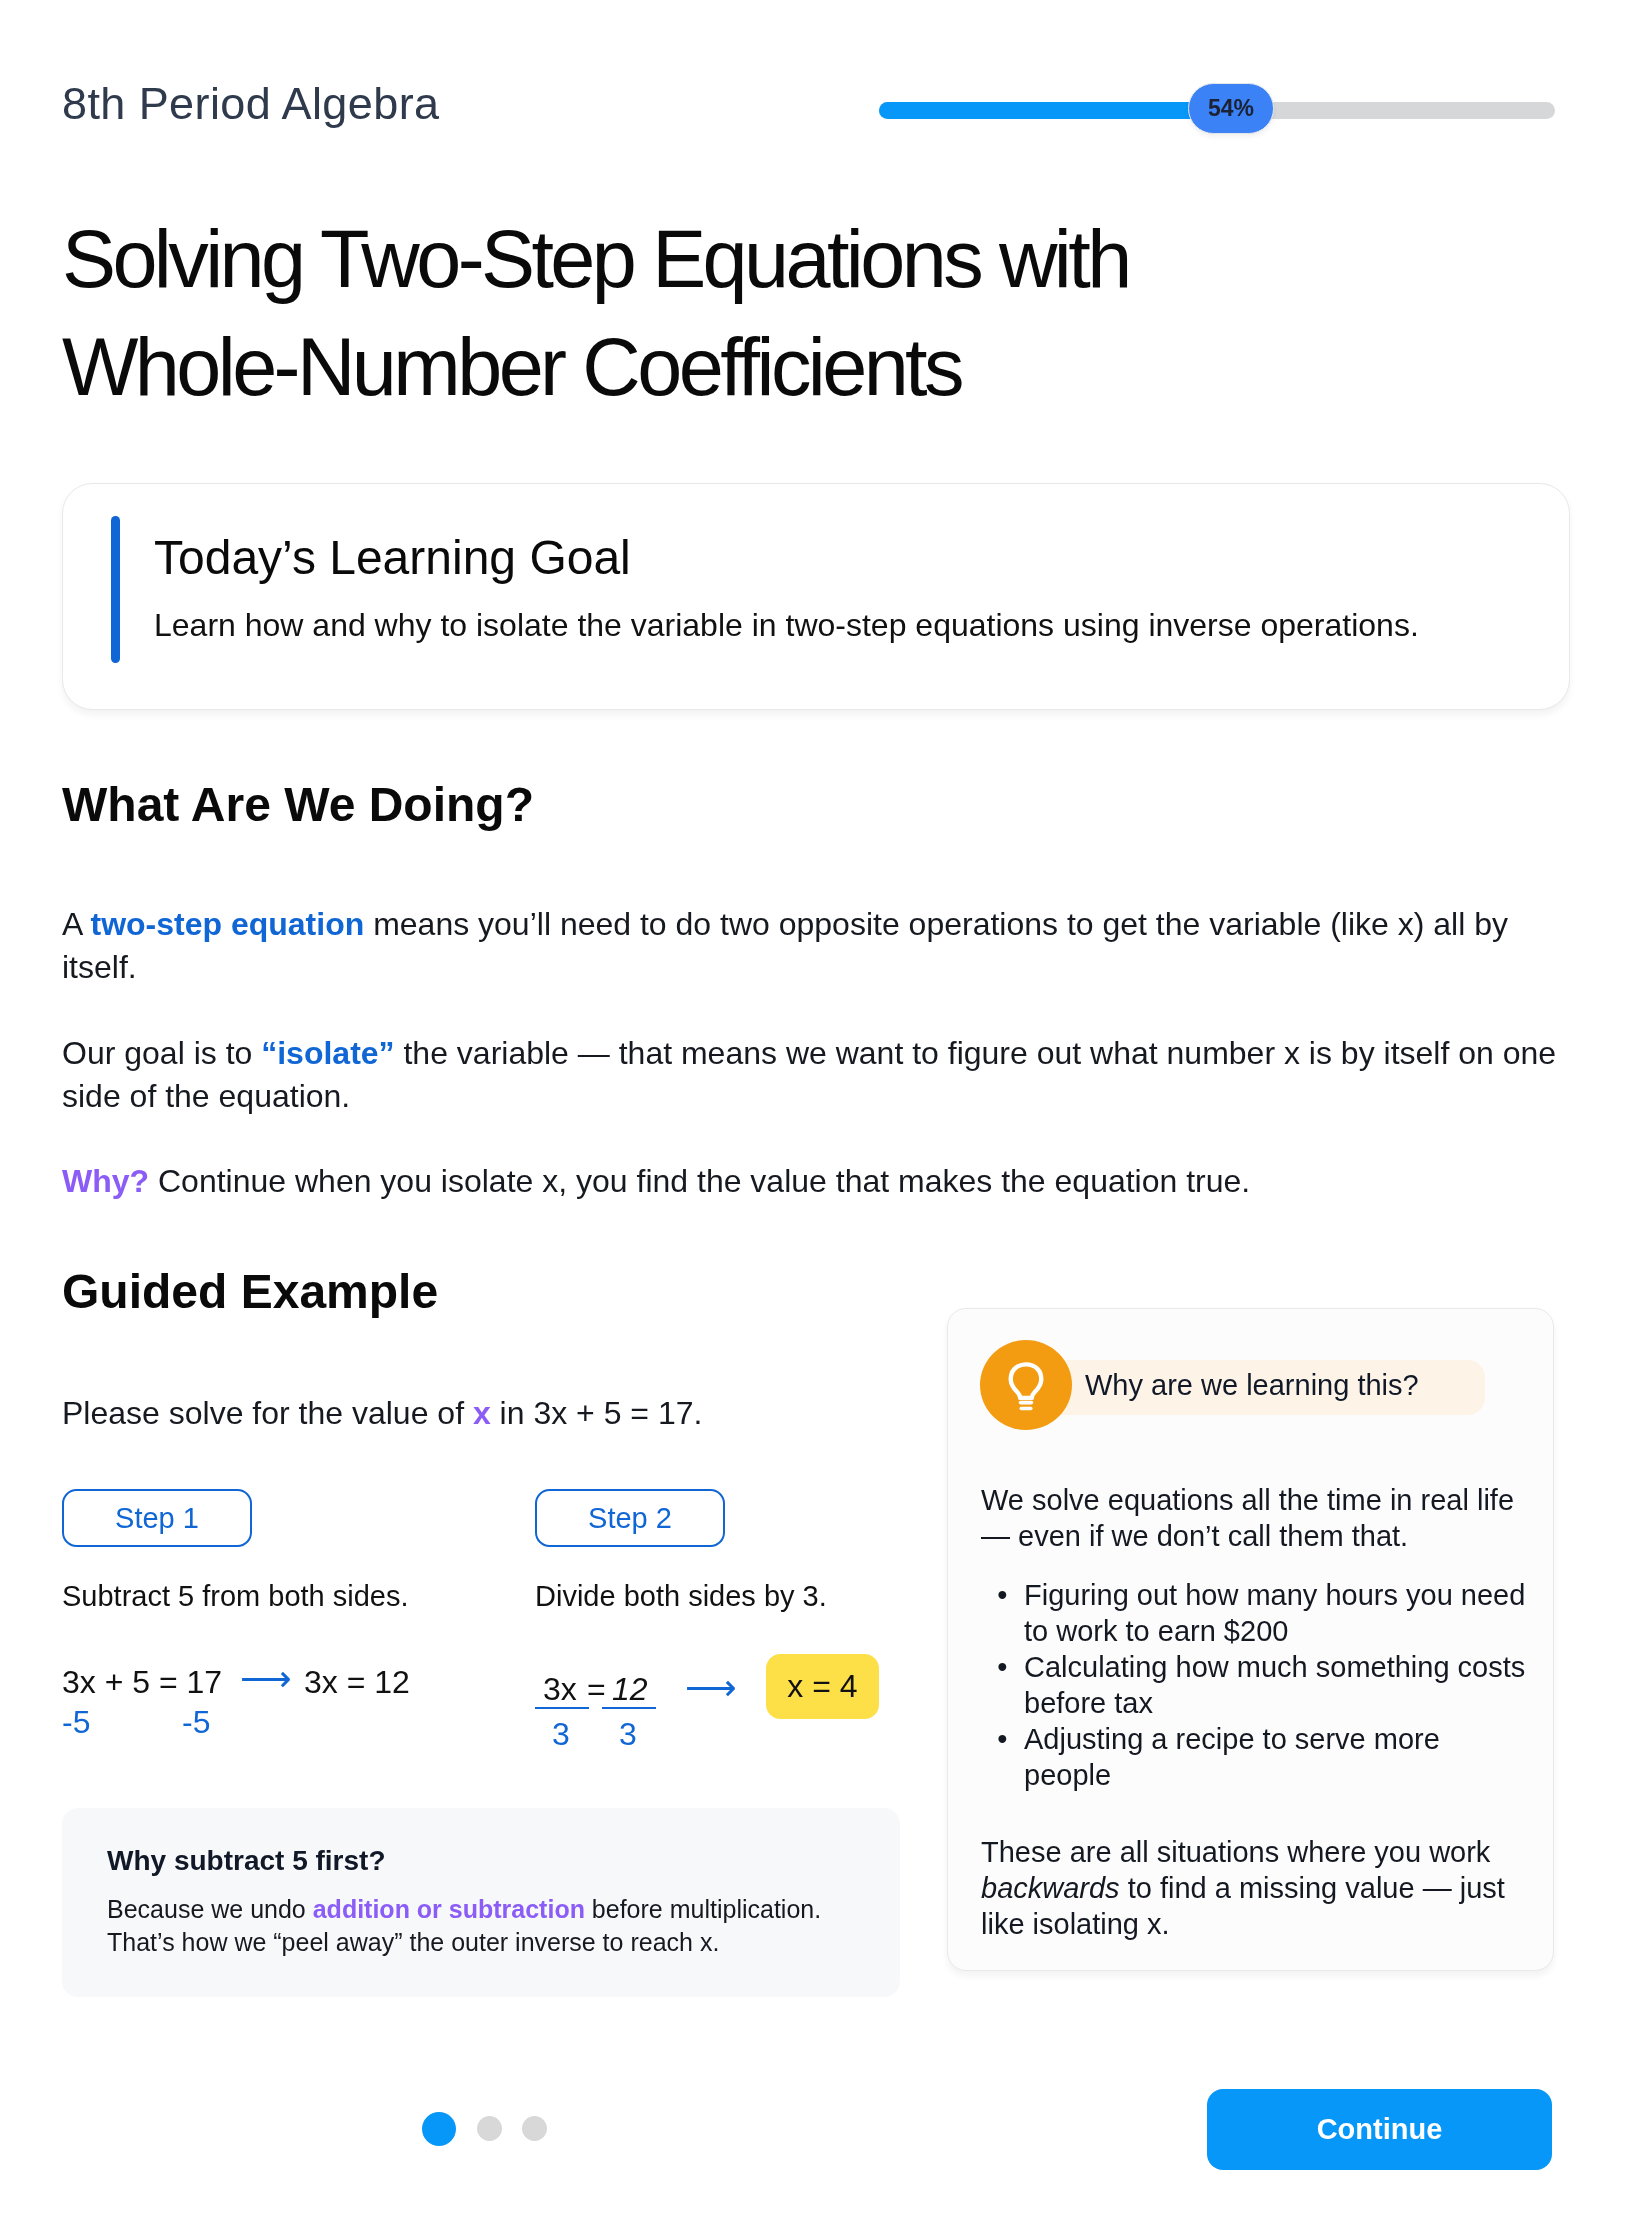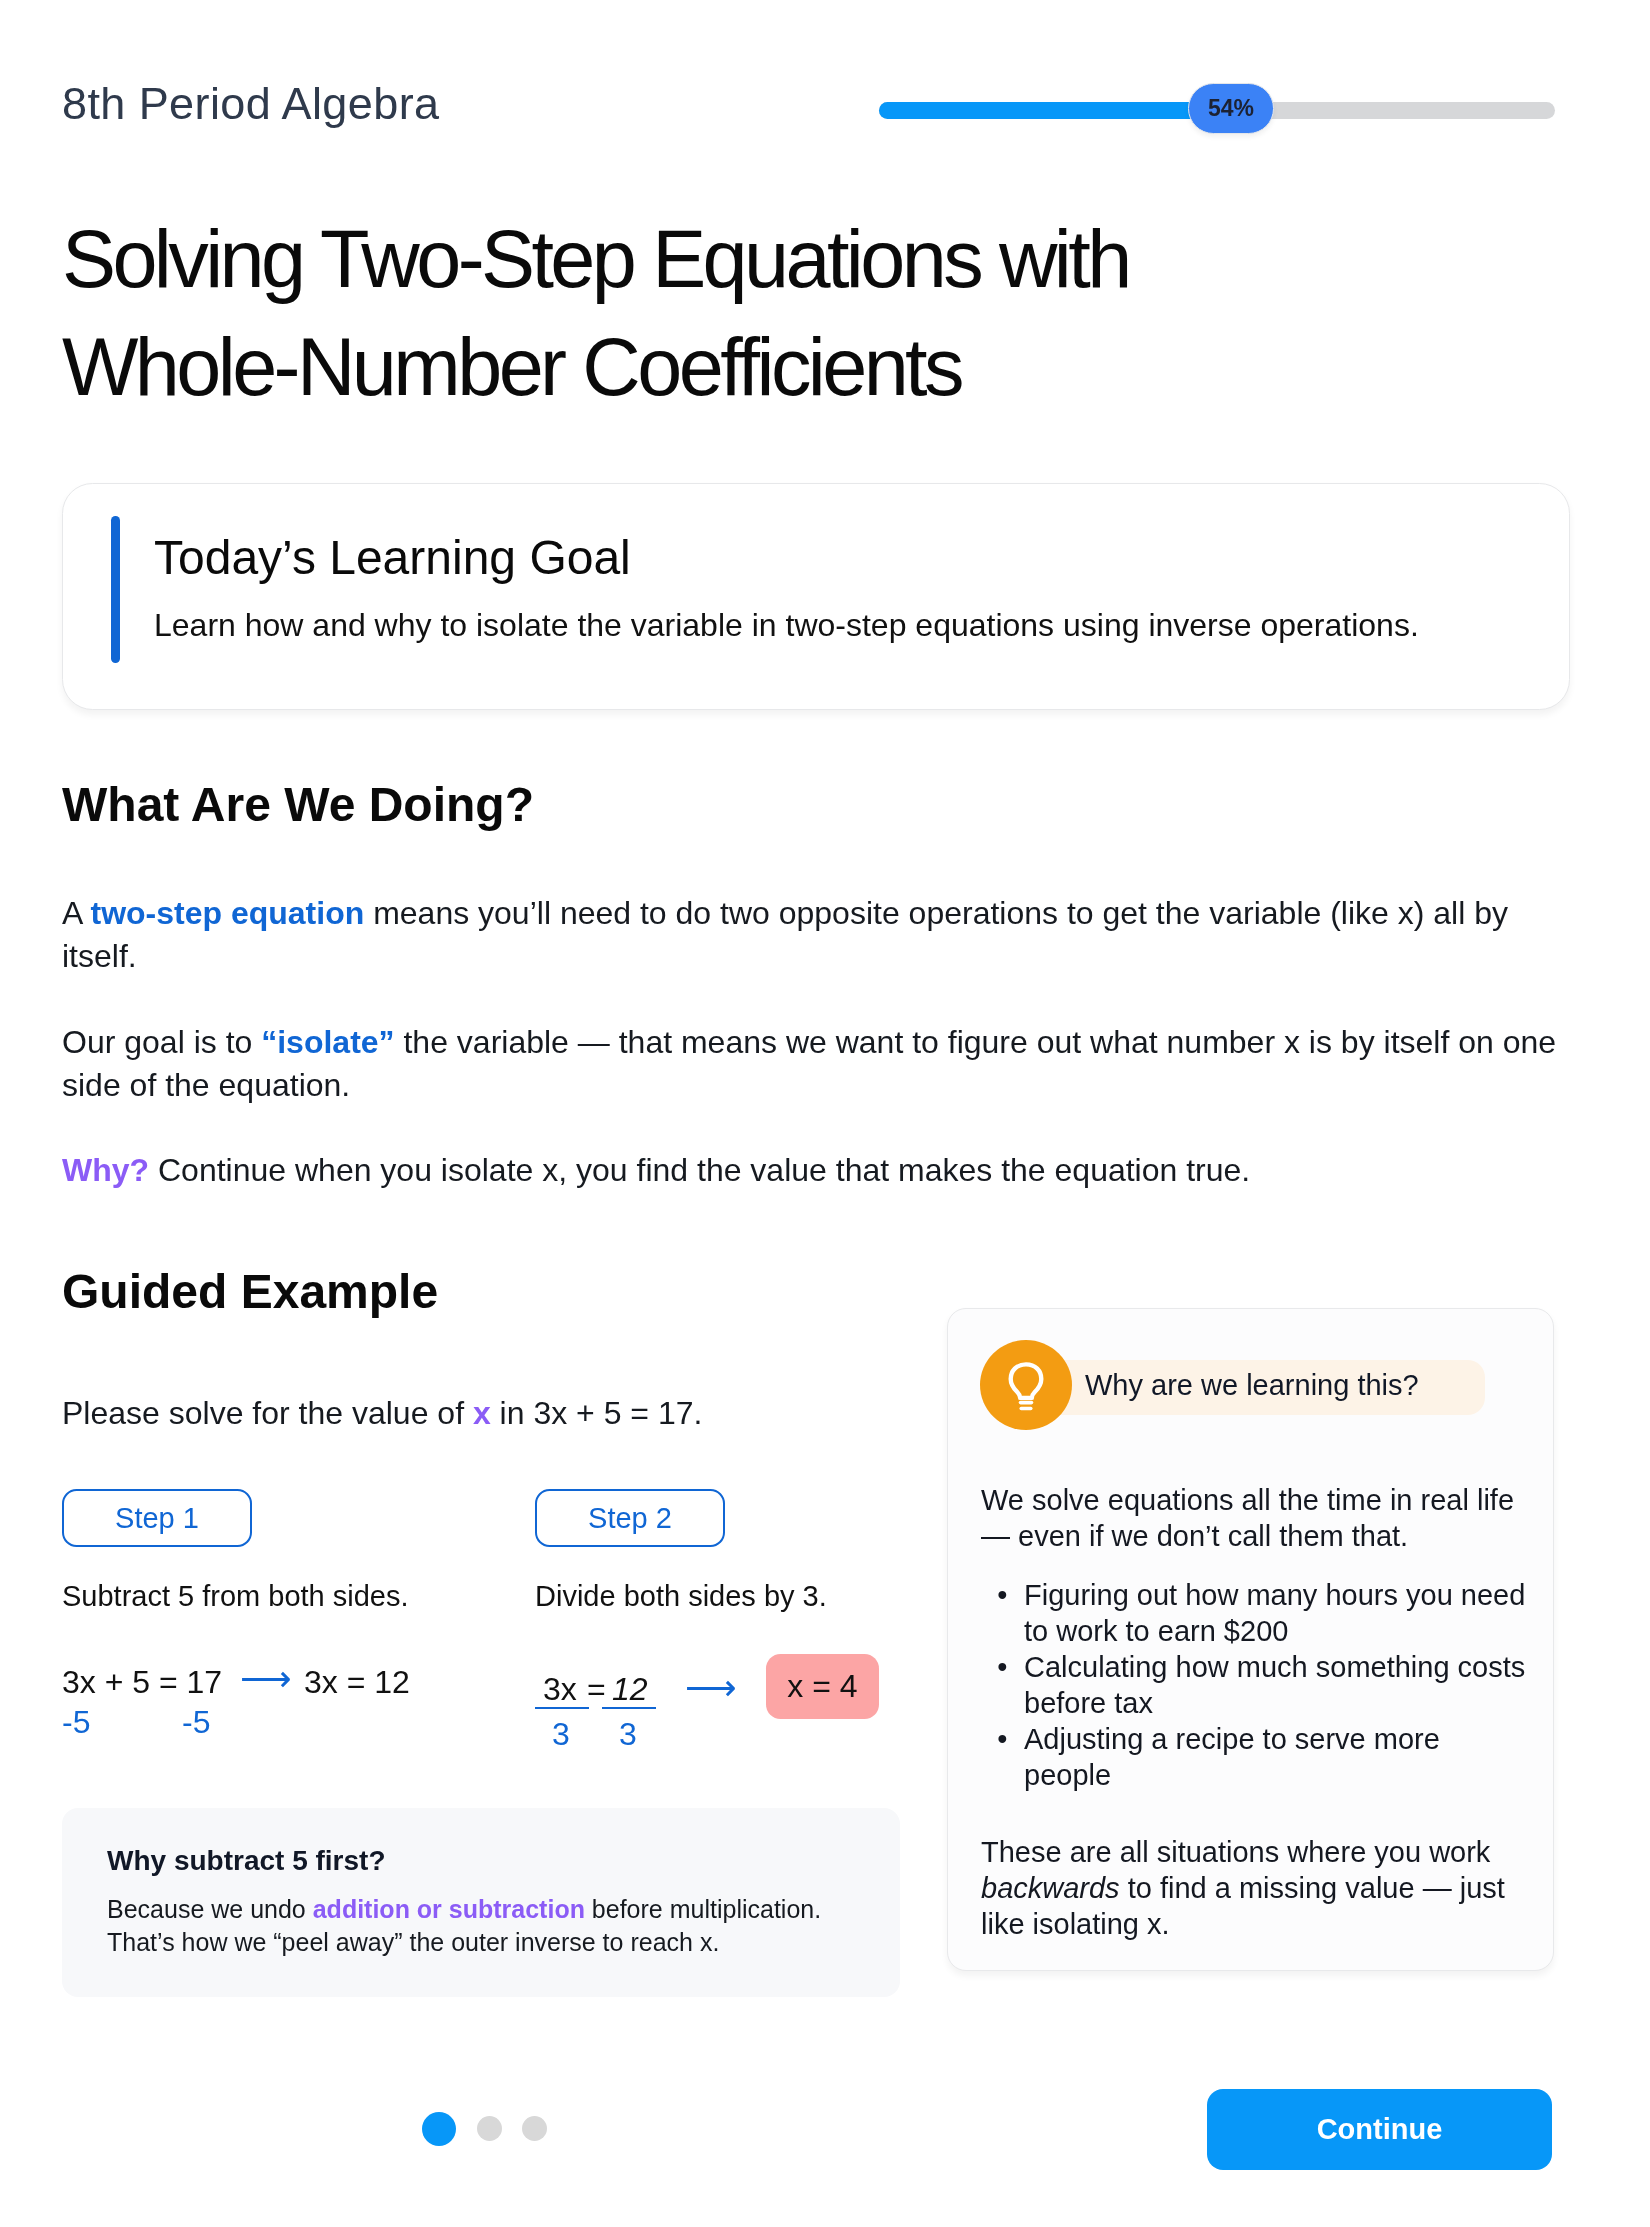--- a/index.html
+++ b/index.html
@@ -23,34 +23,34 @@
   .goal-card { left: 62px; top: 483px; width: 1508px; height: 227px; border: 1.5px solid #e7e8ea; border-radius: 30.5px; background: #fff;
                box-shadow: 0 4.4px 7.3px rgba(0,0,0,0.05); }
   .goal-bar { left: 111px; top: 516px; width: 8.7px; height: 147px; background: #1066d4; border-radius: 4.4px; }
   .goal-title { left: 154px; top: 530px; font-size: 48px; color: #0a0a0a; white-space: nowrap; }
   .goal-text { left: 154px; top: 607px; font-size: 32px; color: #111; white-space: nowrap; }
 
   
   .section-heading { font-size: 48px; color: #0a0a0a; white-space: nowrap; }
 
   
-  .para { left: 62px; width: 1511px; font-size: 32px; line-height: 43px; color: #161a20; }
+  .para { left: 62px; width: 1511px; font-size: 32px; line-height: 43px; color: #161a20; margin-top: 11px; }
   .hl { color: #1066d4; font-weight: bold; }
   .b { font-weight: bold; color: #8b5cf6; }
 
   
   .problem { left: 62px; top: 1395px; font-size: 32px; color: #161a20; white-space: nowrap; }
   .step-btn { height: 58px; border: 2.2px solid #1066d4; border-radius: 14.5px; background: #fff;
               display: flex; align-items: center; justify-content: center; font-size: 29px; color: #1066d4; cursor: pointer; }
   .instr { font-size: 29px; color: #111; white-space: nowrap; }
   .eq { font-size: 32px; color: #111; white-space: nowrap; }
   .eq-blue { font-size: 32px; color: #1066d4; white-space: nowrap; }
   .arrow { font-size: 36px; color: #1066d4; }
   .frac-line { height: 2.2px; background: #1066d4; }
-  .answer-box { left: 766px; top: 1654px; width: 113px; height: 65px; background: #fca5a5; border-radius: 14.5px;
+  .answer-box { left: 766px; top: 1654px; width: 113px; height: 65px; background: #fde047; border-radius: 14.5px;
                 display: flex; align-items: center; justify-content: center; font-size: 32px; color: #111; }
 
   .why-box { left: 62px; top: 1808px; width: 838px; height: 189px; background: #f7f8fa; border-radius: 16px; }
   .why-title { left: 107px; top: 1845px; font-size: 28px; font-weight: bold; color: #111827; white-space: nowrap; }
   .why-text { left: 107px; top: 1893px; font-size: 25px; line-height: 33px; color: #161a20; width: 785px; }
 
   
   .side-card { left: 947px; top: 1308px; width: 607px; height: 663px; background: #fcfcfd; border: 1.5px solid #e8e9eb; border-radius: 19px;
                box-shadow: 0 4.4px 7.3px rgba(0,0,0,0.05); }
   .tip-pill { left: 1032px; top: 1360px; width: 453px; height: 55px; background: #fdf3e7; border-radius: 17.4px; }

